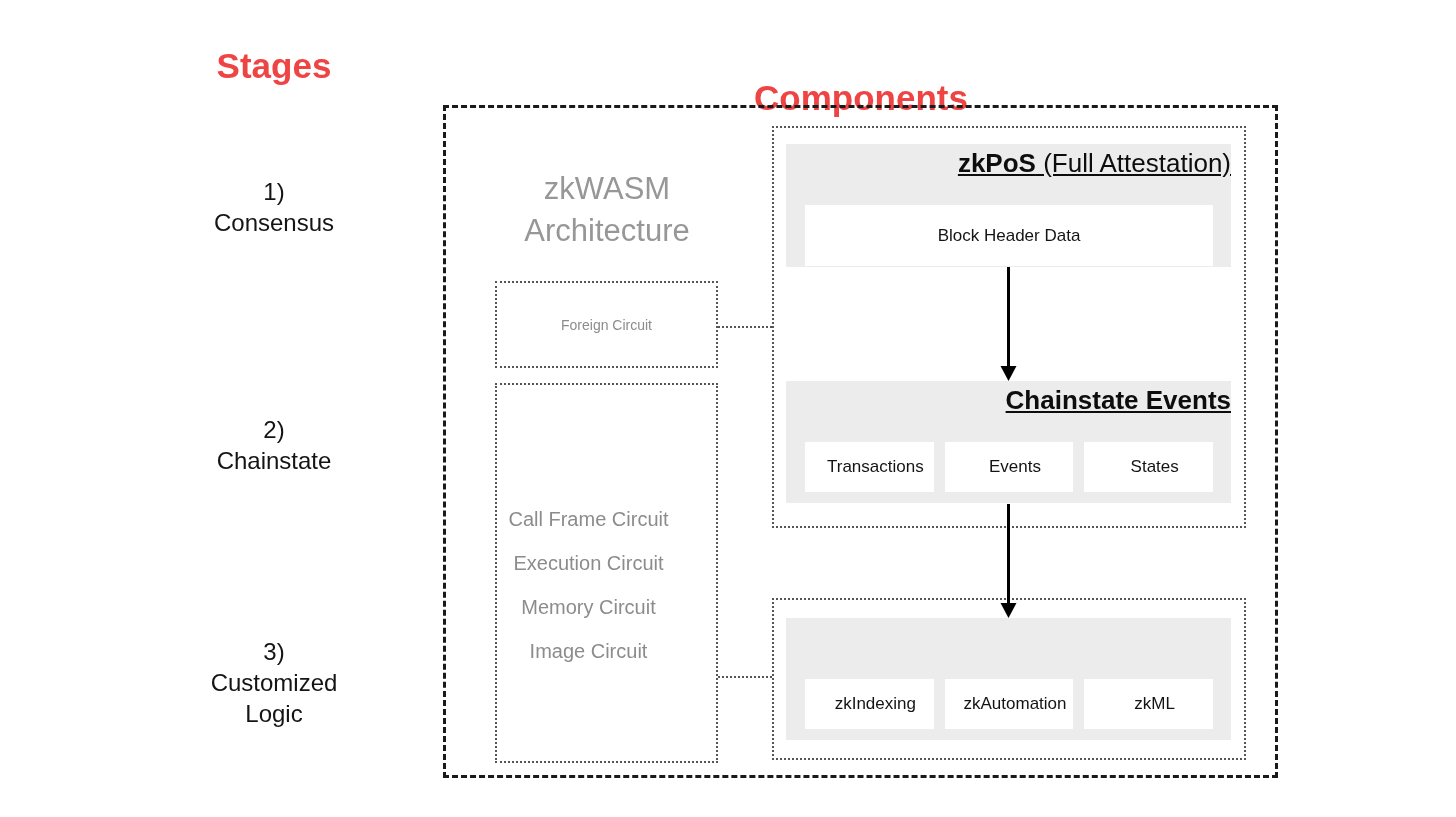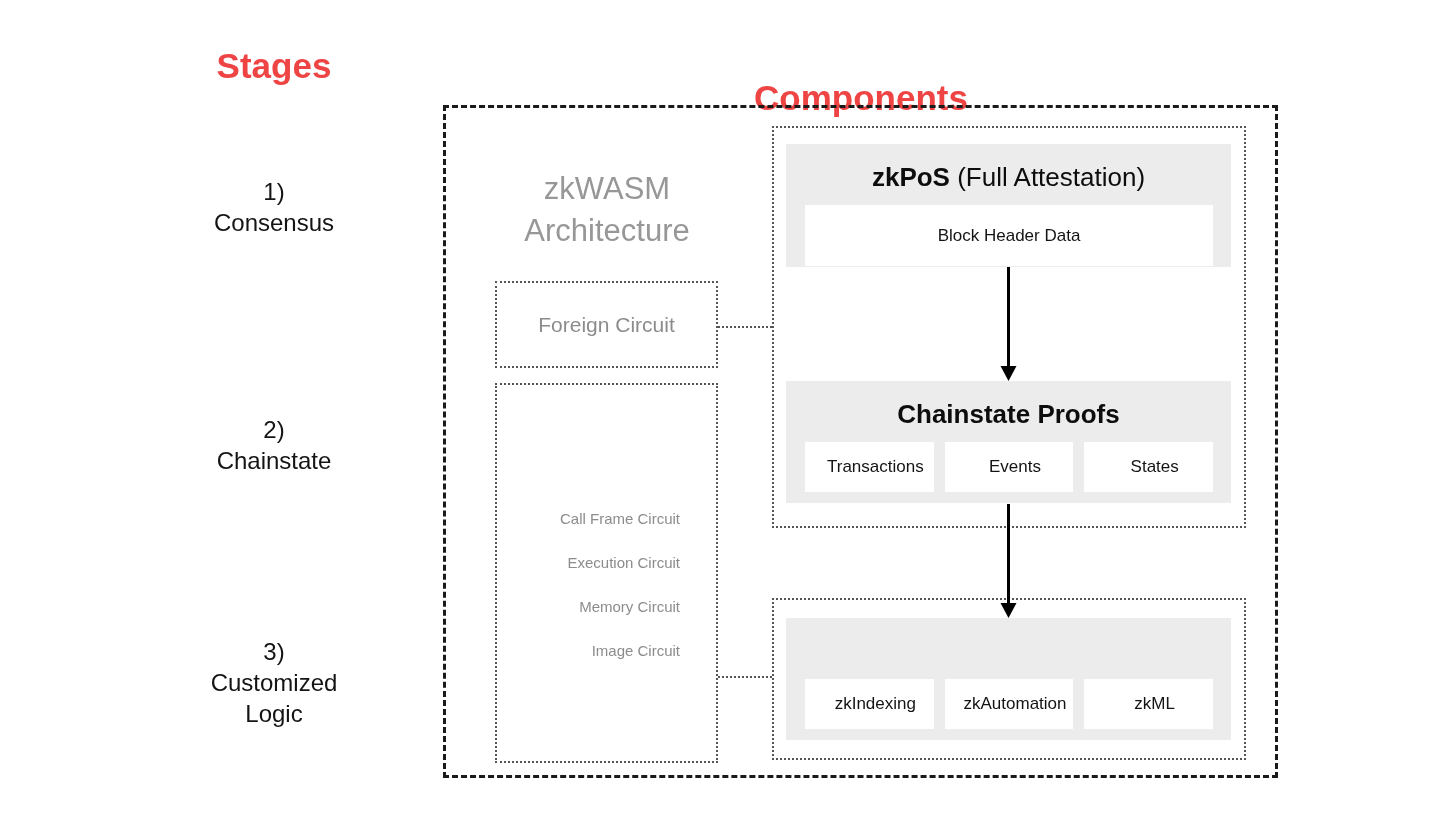--- a/index.html
+++ b/index.html
@@ -60,32 +60,32 @@
   
   .dotted-box {
     position: absolute;
     border: 2px dotted #555555;
     background: #ffffff;
   }
   .foreign-box {
     left: 495px; top: 281px;
     width: 223px; height: 87px;
     display: flex; align-items: center; justify-content: center;
-    font-size: 21px; color: #8c8c8c;
+    font-size: 14px; color: #8c8c8c;
   }
   .circuits-box {
     left: 495px; top: 383px;
     width: 223px; height: 380px;
     padding-top: 112px;
   }
   .circuit-line {
     display: block;
-    text-align: right;
+    text-align: center;
     padding-right: 36px;
-    font-size: 15px;
+    font-size: 20px;
     line-height: 44px;
     color: #8c8c8c;
     white-space: nowrap;
   }
 
   
   .connector {
     position: absolute;
     height: 0;
     border-top: 2px dotted #555555;
@@ -108,26 +108,27 @@
     position: absolute;
     left: 786px;
     width: 445px;
     background: #ececec;
   }
   .panel-zkpos  { top: 144px; height: 123px; }
   .panel-chain  { top: 381px; height: 122px; }
   .panel-graphs { top: 618px; height: 122px; }
 
   .panel-title {
-    text-align: center;
+    text-align: right;
     font-size: 26px;
     font-weight: bold;
     color: #0d0d0d;
-    padding-top: 18px;
-    white-space: nowrap;
+    padding-top: 4px;
+    white-space: nowrap;
+    text-decoration: underline;
   }
   .panel-title .title-rest { font-weight: normal; }
 
   .white-box {
     background: #ffffff;
     display: flex;
     align-items: center;
     justify-content: center;
     font-size: 17px;
     color: #141414;
@@ -202,21 +203,21 @@
   <div class="panel panel-zkpos">
     <div class="panel-title">
       <span style="font-weight:bold;">zkPoS</span><span class="title-rest"> (Full Attestation)</span>
     </div>
     <div class="white-box single-white">
       <span>Block Header Data</span>
     </div>
   </div>
 
   <div class="panel panel-chain">
-    <div class="panel-title">Chainstate Proofs</div>
+    <div class="panel-title">Chainstate Events</div>
     <div class="white-row">
       <div class="white-box">
         <span>Transactions</span>
       </div>
       <div class="white-box">
         <span>Events</span>
       </div>
       <div class="white-box">
         <span>States</span>
       </div>

